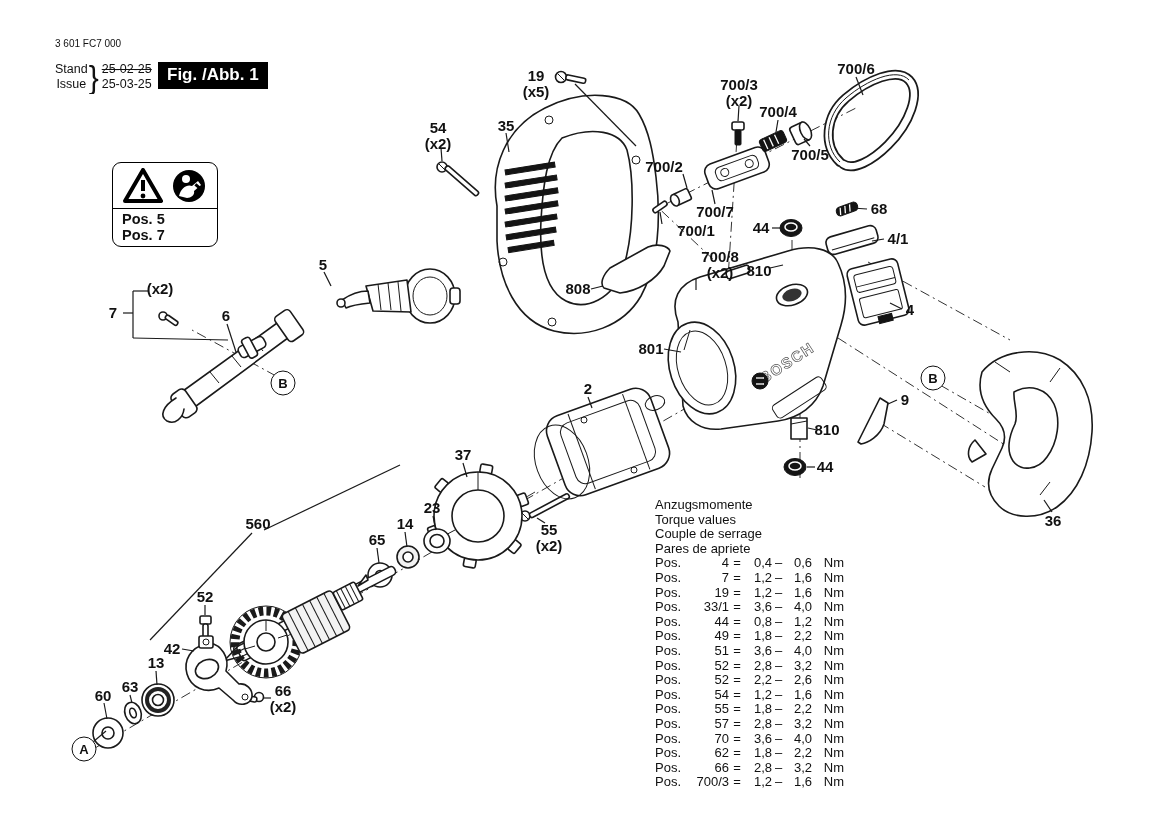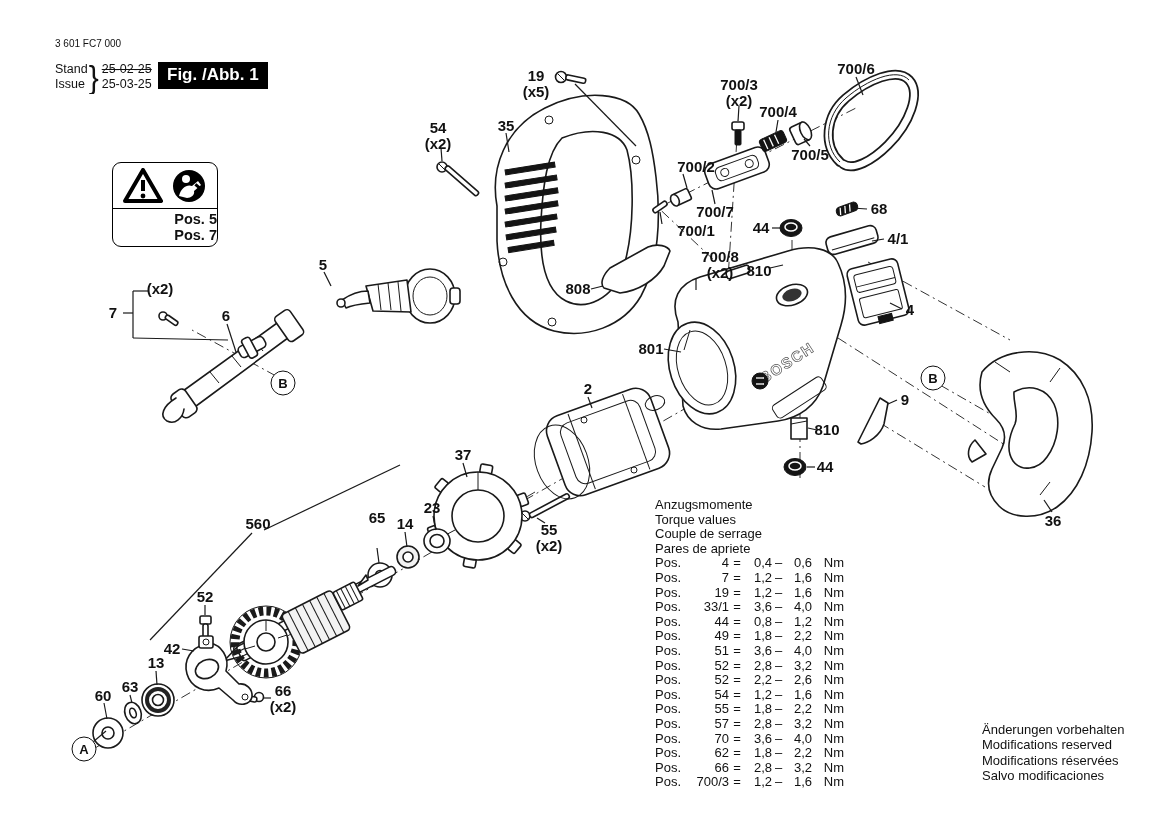--- a/index.html
+++ b/index.html
@@ -18,31 +18,31 @@
 
   
   .plabel{position:absolute;transform:translate(-50%,-50%);font-weight:bold;font-size:15px;
           line-height:1.06;white-space:pre-line;text-align:center;color:#111;}
   .plabel.circle{width:23px;height:23px;border:1.8px solid #111;border-radius:50%;
           display:flex;align-items:center;justify-content:center;font-size:13px;background:#fff;}
 
   
   .hdr{position:absolute;left:55px;top:38px;font-size:10px;}
   .rev{position:absolute;left:55px;top:60px;display:flex;align-items:center;font-size:12.5px;}
-  .rev .col{display:flex;flex-direction:column;line-height:15px;}
+  .rev .col{display:flex;flex-direction:column;line-height:15px;text-align:center;}
   .rev .brace{font-size:30px;font-weight:300;margin:0 3px 0 1px;transform:scaleY(1.05);}
   .rev .strike{text-decoration:line-through;}
   .figbox{position:absolute;left:158px;top:62px;background:#000;color:#fff;font-weight:bold;
           font-size:17px;padding:3px 9px 4px 9px;text-align:right;}
 
   
   .warn{position:absolute;left:112px;top:162px;width:104px;border:1.7px solid #000;
         border-radius:9px;background:#fff;}
   .warn .icons{display:flex;align-items:center;justify-content:space-around;padding:5px 6px 4px 6px;}
-  .warn .pos{border-top:1.7px solid #000;padding:2px 0 3px 9px;font-weight:bold;font-size:14.5px;line-height:16px;text-align:right;}
+  .warn .pos{border-top:1.7px solid #000;padding:2px 0 3px 9px;font-weight:bold;font-size:14.5px;line-height:16px;}
 
   
   .torque{position:absolute;left:655px;top:498px;font-size:13px;}
   .torque .th{line-height:14.6px;}
   .trow{display:grid;grid-template-columns:34px 40px 16px 27px 13px 27px 32px;line-height:14.6px;}
   .tc.r{text-align:right;} .tc.c{text-align:center;} .tc.u{padding-left:4px;text-align:right;}
 
   
   .foot{position:absolute;left:982px;top:722px;font-size:13px;line-height:15.3px;}
 </style>
@@ -393,21 +393,21 @@
       <div class="plabel" style="left: 536px; top: 84px;">19
 (x5)</div>
       <div class="plabel" style="left: 506px; top: 126px;">35</div>
       <div class="plabel" style="left: 438px; top: 136px;">54
 (x2)</div>
       <div class="plabel" style="left: 739px; top: 93px;">700/3
 (x2)</div>
       <div class="plabel" style="left: 778px; top: 112px;">700/4</div>
       <div class="plabel" style="left: 856px; top: 69px;">700/6</div>
       <div class="plabel" style="left: 810px; top: 155px;">700/5</div>
-      <div class="plabel" style="left: 696px; top: 167px;">700/2</div>
+      <div class="plabel" style="left: 664px; top: 167px;">700/2</div>
       <div class="plabel" style="left: 715px; top: 212px;">700/7</div>
       <div class="plabel" style="left: 648px; top: 231px; margin-left: 48px;">700/1</div>
       <div class="plabel" style="left: 879px; top: 209px;">68</div>
       <div class="plabel" style="left: 761px; top: 228px;">44</div>
       <div class="plabel" style="left: 759px; top: 271px;">810</div>
       <div class="plabel" style="left: 898px; top: 239px;">4/1</div>
       <div class="plabel" style="left: 720px; top: 265px;">700/8
 (x2)</div>
       <div class="plabel" style="left: 578px; top: 289px;">808</div>
       <div class="plabel" style="left: 651px; top: 349px;">801</div>
@@ -419,21 +419,21 @@
       <div class="plabel" style="left: 588px; top: 389px;">2</div>
       <div class="plabel" style="left: 323px; top: 265px;">5</div>
       <div class="plabel" style="left: 160px; top: 289px;">(x2)</div>
       <div class="plabel" style="left: 113px; top: 313px;">7</div>
       <div class="plabel" style="left: 226px; top: 316px;">6</div>
       <div class="plabel circle" style="left: 283px; top: 383px;">B</div>
       <div class="plabel circle" style="left: 933px; top: 378px;">B</div>
       <div class="plabel" style="left: 463px; top: 455px;">37</div>
       <div class="plabel" style="left: 432px; top: 508px;">23</div>
       <div class="plabel" style="left: 405px; top: 524px;">14</div>
-      <div class="plabel" style="left: 377px; top: 518px;">65</div>
+      <div class="plabel" style="left: 377px; top: 540px;">65</div>
       <div class="plabel" style="left: 549px; top: 538px;">55
 (x2)</div>
       <div class="plabel" style="left: 258px; top: 524px;">560</div>
       <div class="plabel" style="left: 205px; top: 597px;">52</div>
       <div class="plabel" style="left: 172px; top: 649px;">42</div>
       <div class="plabel" style="left: 156px; top: 663px;">13</div>
       <div class="plabel" style="left: 130px; top: 687px;">63</div>
       <div class="plabel" style="left: 103px; top: 696px;">60</div>
       <div class="plabel" style="left: 283px; top: 699px;">66
 (x2)</div>
@@ -620,20 +620,14 @@
           <span class="tc r">700/3</span>
           <span class="tc c">=</span>
           <span class="tc r">1,2</span>
           <span class="tc c">–</span>
           <span class="tc r">1,6</span>
           <span class="tc u">Nm</span>
         </div>
       </div>
   </div>
 
-  <div class="foot">
-    <div>Änderungen vorbehalten</div>
-    <div>Modifications reserved</div>
-    <div>Modifications réservées</div>
-    <div>Salvo modificaciones</div>
-  </div>
 
 </div>
 
 </body></html>

